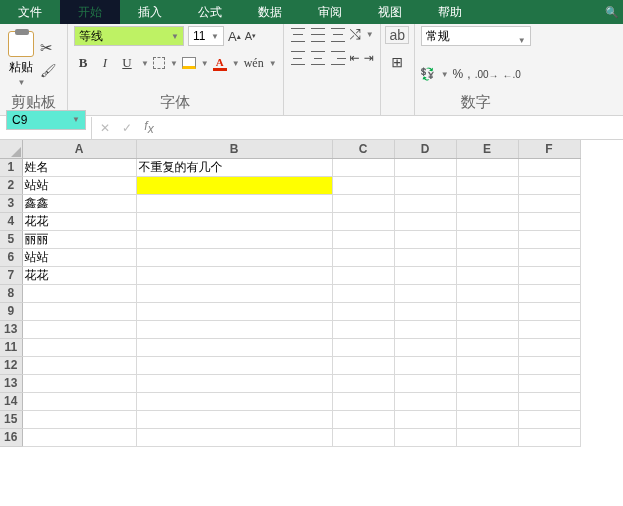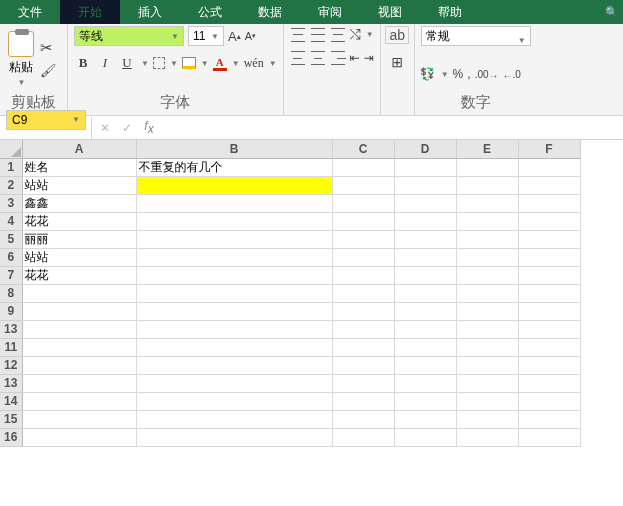--- a/index.html
+++ b/index.html
@@ -31,21 +31,21 @@
 .border-ic{display:inline-block;width:12px;height:12px;border:1px dashed #777}
 .fill-ic{display:inline-block;width:14px;height:12px;background:#fff;border:1px solid #888;border-bottom:3px solid #ffc000;position:relative}
 .fontc-ic{display:inline-flex;flex-direction:column;align-items:center;font-family:"Times New Roman",serif;font-size:11px;font-weight:bold;color:#d20}
 .fontc-ic:after{content:"";width:14px;height:3px;background:#d20}
 .wen-ic{font-family:"SimSun";font-size:12px}
 .align-ic{width:16px;height:14px;display:inline-flex;flex-direction:column;justify-content:space-between}
 .align-ic span{height:1px;background:#666}
 .wrap-big{font-size:14px;color:#555}
 .numsel{background:#fff;border:1px solid #c8c8c8;height:20px;width:110px;display:flex;align-items:flex-end;padding:0 4px;justify-content:space-between;margin-bottom:17px}
 .fmlbar{display:flex;align-items:center;height:24px;border-bottom:1px solid #d4d4d4;background:#fff}
-.namebox{width:80px;height:20px;border:1px solid #c8c8c8;margin:0 3px 16px 6px;display:flex;align-items:center;padding:0 5px;justify-content:space-between;background:#fde047}
+.namebox{width:80px;height:20px;border:1px solid #c8c8c8;margin:0 3px 16px 6px;display:flex;align-items:center;padding:0 5px;justify-content:space-between;background:#5eead4}
 .fbar-sep{width:1px;height:22px;background:#d4d4d4;margin:0 2px}
 .fbar-btn{width:22px;text-align:center;color:#bbb;cursor:pointer}
 .fx{font-style:italic;color:#888}
 .grid{flex:1;position:relative;background:#fff}
 table{border-collapse:collapse;table-layout:fixed}
 .corner{width:22px;height:18px;background:#e6e6e6;border-right:1px solid #bbb;border-bottom:1px solid #bbb;position:relative}
 .corner:after{content:"";position:absolute;right:1px;bottom:1px;width:0;height:0;border-left:10px solid transparent;border-bottom:10px solid #b3b3b3}
 .ch{background:#e6e6e6;border-right:1px solid #d0d0d0;border-bottom:1px solid #bbb;text-align:center;color:#555;font-size:12px;height:18px}
 .rh{background:#e6e6e6;border-bottom:1px solid #d0d0d0;border-right:1px solid #bbb;text-align:center;color:#555;font-size:12px;width:22px}
 .cell{border-right:1px solid #d9d9d9;border-bottom:1px solid #d9d9d9;height:18px;padding:0 2px;text-align:left;font-size:12px;color:#000;overflow:hidden;white-space:nowrap}

